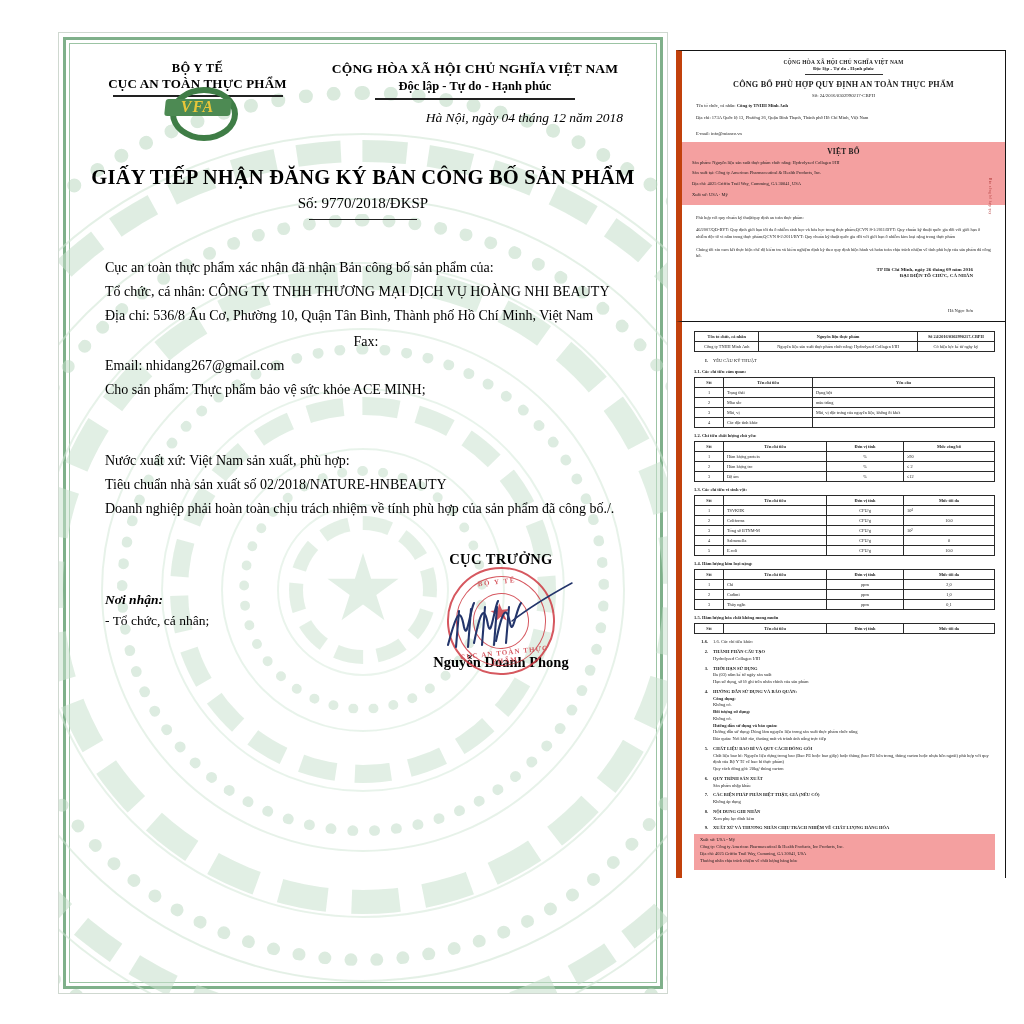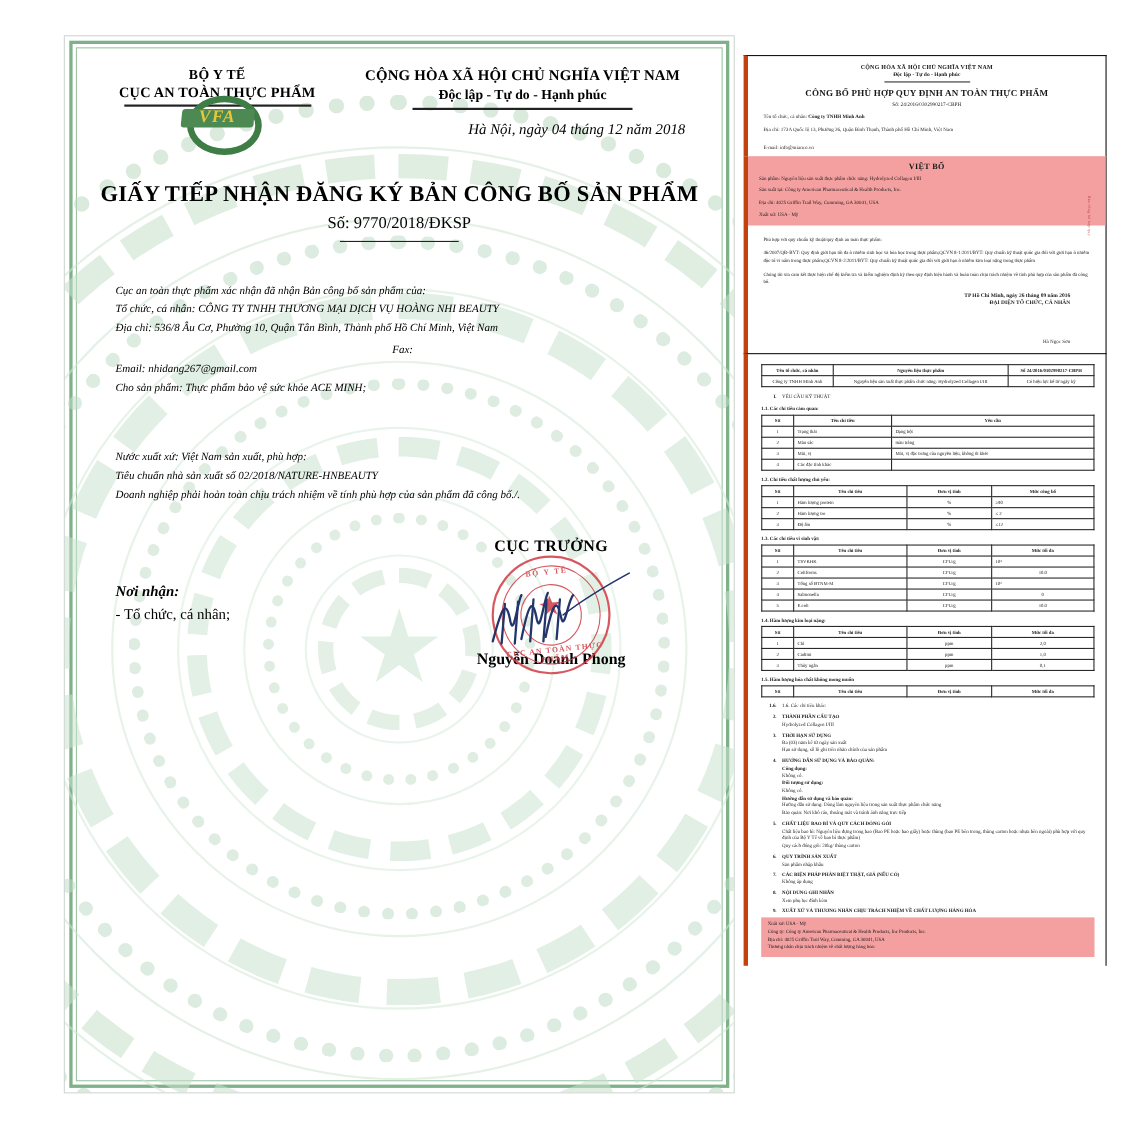--- a/index.html
+++ b/index.html
@@ -95,21 +95,21 @@
 
   .dateline{text-align:right;padding:10px 30px 0 0;font-style:italic;font-size:13.5px;}
 
   .title{
     text-align:center;margin-top:40px;
     font-size:20.5px;font-weight:bold;letter-spacing:.2px;
   }
   .subnum{text-align:center;margin-top:6px;font-size:15px;}
   .rule-c{width:108px;height:1.5px;background:#222;margin:7px auto 0;}
 
-  .para{padding:0 26px 0 32px;font-size:10px;line-height:1.72;font-style:italic;}
+  .para{padding:0 26px 0 32px;font-size:14px;line-height:1.72;}
   .block1{margin-top:36px;}
   .fax{text-align:center;margin-top:2px;}
   .block2{margin-top:46px;}
 
   .sig-area{display:flex;margin-top:30px;padding:0 26px 0 32px;align-items:center;}
   .noinhan{width:270px;font-size:13.5px;line-height:1.55;}
   .noinhan b{font-style:italic;}
   .sigbox{flex:1;text-align:center;position:relative;}
   .cuctruong{font-size:14.5px;font-weight:bold;letter-spacing:.4px;}
   .signame{font-size:14.5px;font-weight:bold;margin-top:86px;}
@@ -144,21 +144,21 @@
     width:150px;height:70px;
   }
 
   
   #doc{
     position:absolute;left:676px;top:50px;width:330px;
     font-family:"Liberation Serif",serif;color:#1a1a1a;
   }
   .sheet{
     position:relative;background:#fff;
-    border-left:4px solid #c2410c;border-right:1px solid #151515;
+    border-left:6px solid #c2410c;border-right:1px solid #151515;
   }
   .sheet.top{border-top:1px solid #151515;padding:8px 14px 6px 14px;}
   .sheet.bottom{border-top:1px solid #151515;padding:6px 10px 8px 12px;}
   .d-ctr{text-align:center;}
   .d-h1{font-size:5.4px;font-weight:bold;letter-spacing:.25px;}
   .d-h2{font-size:5px;font-weight:bold;margin-top:1px;}
   .d-rule{width:78px;height:.9px;background:#333;margin:3px auto 5px;}
   .d-title{font-size:8.2px;font-weight:bold;letter-spacing:.2px;margin-top:4px;}
   .d-num{font-size:4.8px;margin-top:4px;}
   .d-line{font-size:4.6px;margin-top:5px;line-height:1.5;}

